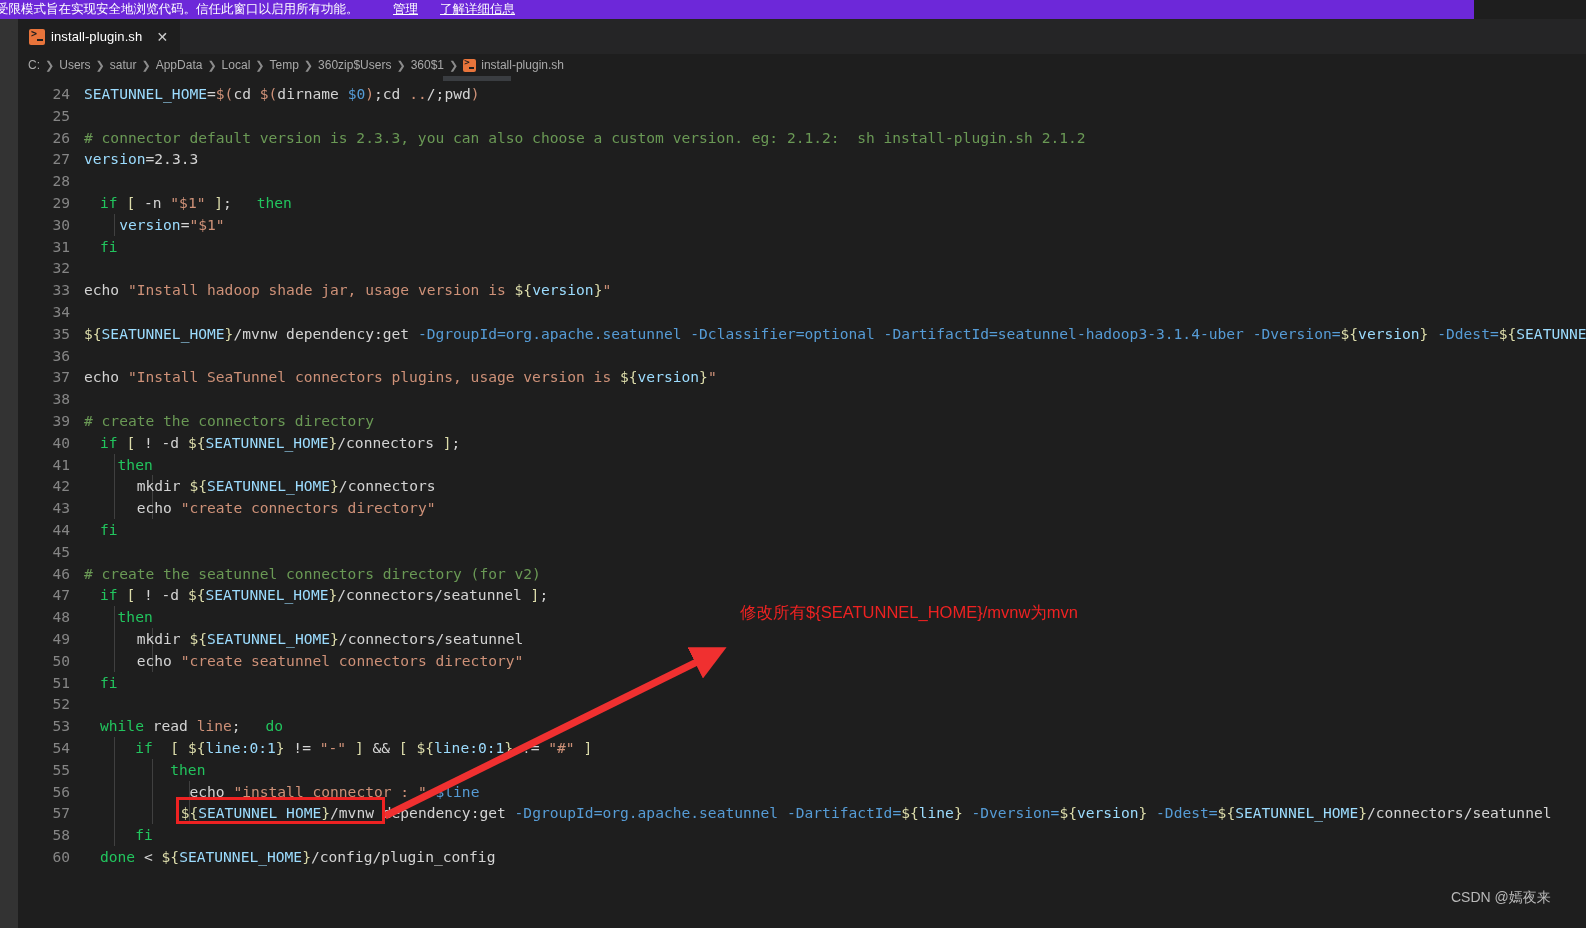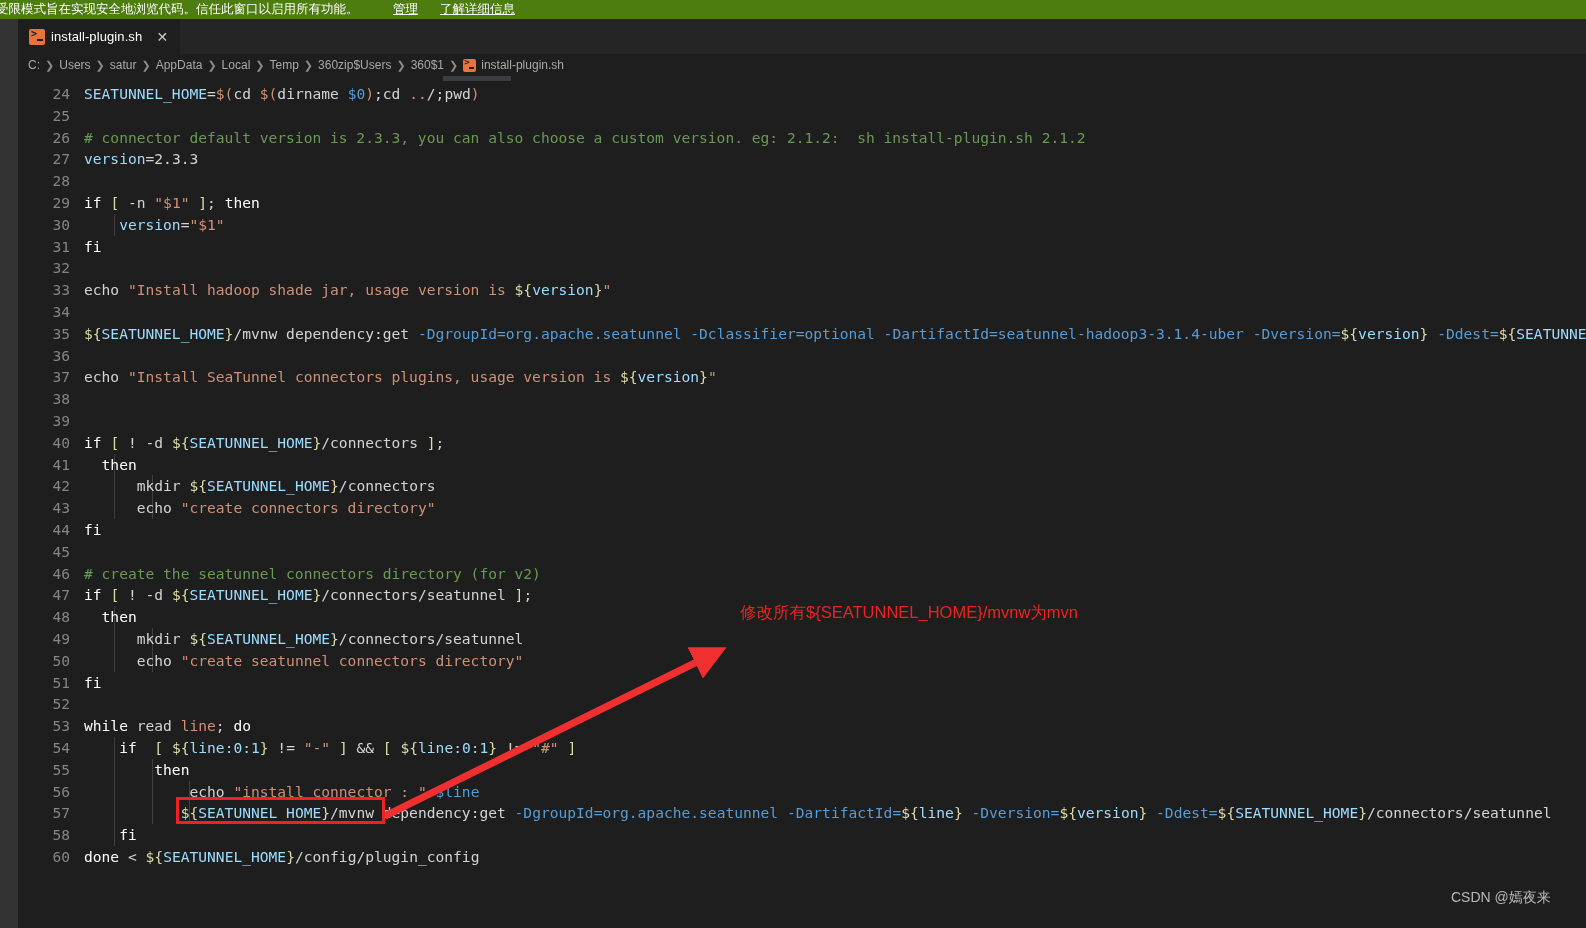--- a/index.html
+++ b/index.html
@@ -6,22 +6,22 @@
   html, body {
     width: 1586px; height: 928px;
     background: #1e1e1e;
     font-family: "Liberation Sans", sans-serif;
     overflow: hidden;
   }
   .app { position: relative; width: 1586px; height: 928px; background: #1e1e1e; }
 
   
   .banner {
-    position: absolute; left: 0; top: 0; width: 1586px; height: 19px;
-    background: #4d7c0f; color: #ffffff;
+    position: absolute; left: 0; top: 0; width: 1474px; height: 19px;
+    background: #6d28d9; color: #ffffff;
     font-size: 12.5px; line-height: 19px;
     white-space: nowrap; overflow: hidden;
   }
   .banner-text { position: absolute; left: -4px; top: 0; }
   .banner-link {
     color: #ffffff; text-decoration: underline; cursor: pointer;
   }
   .banner-link.manage { position: absolute; left: 393px; top: 0; }
   .banner-link.learn  { position: absolute; left: 440px; top: 0; }
 
@@ -134,21 +134,21 @@
     position: absolute; left: 66px; top: 0;
   }
   
   .guide {
     position: absolute; top: 0; width: 1px; height: 21.8px;
     background: #404040;
   }
 
   
   .t-var   { color: #9cdcfe; }  
-  .t-kw    { color: #ffffff; }  
+  .t-kw    { color: #22c55e; margin-left: 16px; }  
   .t-str   { color: #ce9178; }  
   .t-cmt   { color: #6a9955; }  
   .t-punc  { color: #d4d4d4; }
   .t-brace { color: #dcdcaa; }  
   .t-param { color: #569cd6; }  
 
   
   .overlay {
     position: absolute; left: 0; top: 0; width: 1586px; height: 928px;
     pointer-events: none;
@@ -227,21 +227,21 @@
         <div class="line"><span class="ln">29</span><span class="lc"><span class="t-kw">if</span><span class="t-punc"> </span><span class="t-brace">[</span><span class="t-punc"> -n </span><span class="t-str">"$1"</span><span class="t-punc"> </span><span class="t-brace">]</span><span class="t-punc">;</span><span class="t-punc"> </span><span class="t-kw">then</span></span></div>
         <div class="line"><span class="ln">30</span><span class="guide" style="left: 96px;"></span><span class="lc"><span class="t-punc">    </span><span class="t-var">version</span><span class="t-punc">=</span><span class="t-str">"$1"</span></span></div>
         <div class="line"><span class="ln">31</span><span class="lc"><span class="t-kw">fi</span></span></div>
         <div class="line"><span class="ln">32</span><span class="lc"></span></div>
         <div class="line"><span class="ln">33</span><span class="lc"><span class="t-punc">echo</span><span class="t-punc"> </span><span class="t-str">"Install hadoop shade jar, usage version is </span><span class="t-brace">${</span><span class="t-var">version</span><span class="t-brace">}</span><span class="t-str">"</span></span></div>
         <div class="line"><span class="ln">34</span><span class="lc"></span></div>
         <div class="line"><span class="ln">35</span><span class="lc"><span class="t-brace">${</span><span class="t-var">SEATUNNEL_HOME</span><span class="t-brace">}</span><span class="t-punc">/mvnw dependency:get </span><span class="t-param">-DgroupId=org.apache.seatunnel</span><span class="t-punc"> </span><span class="t-param">-Dclassifier=optional</span><span class="t-punc"> </span><span class="t-param">-DartifactId=seatunnel-hadoop3-3.1.4-uber</span><span class="t-punc"> </span><span class="t-param">-Dversion=</span><span class="t-brace">${</span><span class="t-var">version</span><span class="t-brace">}</span><span class="t-punc"> </span><span class="t-param">-Ddest=</span><span class="t-brace">${</span><span class="t-var">SEATUNNEL_HOME</span></span></div>
         <div class="line"><span class="ln">36</span><span class="lc"></span></div>
         <div class="line"><span class="ln">37</span><span class="lc"><span class="t-punc">echo</span><span class="t-punc"> </span><span class="t-str">"Install SeaTunnel connectors plugins, usage version is </span><span class="t-brace">${</span><span class="t-var">version</span><span class="t-brace">}</span><span class="t-str">"</span></span></div>
         <div class="line"><span class="ln">38</span><span class="lc"></span></div>
-        <div class="line"><span class="ln">39</span></div>
+        <div class="line"><span class="ln">39</span><span class="lc"><span class="t-cmt"># create the connectors directory</span></span></div>
         <div class="line"><span class="ln">40</span><span class="lc"><span class="t-kw">if</span><span class="t-punc"> </span><span class="t-brace">[</span><span class="t-punc"> ! -d </span><span class="t-brace">${</span><span class="t-var">SEATUNNEL_HOME</span><span class="t-brace">}</span><span class="t-punc">/connectors </span><span class="t-brace">]</span><span class="t-punc">;</span></span></div>
         <div class="line"><span class="ln">41</span><span class="guide" style="left: 96px;"></span><span class="lc"><span class="t-punc">  </span><span class="t-kw">then</span></span></div>
         <div class="line"><span class="ln">42</span><span class="guide" style="left: 96px;"></span><span class="guide" style="left: 134px;"></span><span class="lc"><span class="t-punc">      </span><span class="t-punc">mkdir</span><span class="t-punc"> </span><span class="t-brace">${</span><span class="t-var">SEATUNNEL_HOME</span><span class="t-brace">}</span><span class="t-punc">/connectors</span></span></div>
         <div class="line"><span class="ln">43</span><span class="guide" style="left: 96px;"></span><span class="guide" style="left: 134px;"></span><span class="lc"><span class="t-punc">      </span><span class="t-punc">echo</span><span class="t-punc"> </span><span class="t-str">"create connectors directory"</span></span></div>
         <div class="line"><span class="ln">44</span><span class="lc"><span class="t-kw">fi</span></span></div>
         <div class="line"><span class="ln">45</span><span class="lc"></span></div>
         <div class="line"><span class="ln">46</span><span class="lc"><span class="t-cmt"># create the seatunnel connectors directory (for v2)</span></span></div>
         <div class="line"><span class="ln">47</span><span class="lc"><span class="t-kw">if</span><span class="t-punc"> </span><span class="t-brace">[</span><span class="t-punc"> ! -d </span><span class="t-brace">${</span><span class="t-var">SEATUNNEL_HOME</span><span class="t-brace">}</span><span class="t-punc">/connectors/seatunnel </span><span class="t-brace">]</span><span class="t-punc">;</span></span></div>
         <div class="line"><span class="ln">48</span><span class="guide" style="left: 96px;"></span><span class="lc"><span class="t-punc">  </span><span class="t-kw">then</span></span></div>
         <div class="line"><span class="ln">49</span><span class="guide" style="left: 96px;"></span><span class="guide" style="left: 134px;"></span><span class="lc"><span class="t-punc">      </span><span class="t-punc">mkdir</span><span class="t-punc"> </span><span class="t-brace">${</span><span class="t-var">SEATUNNEL_HOME</span><span class="t-brace">}</span><span class="t-punc">/connectors/seatunnel</span></span></div>

